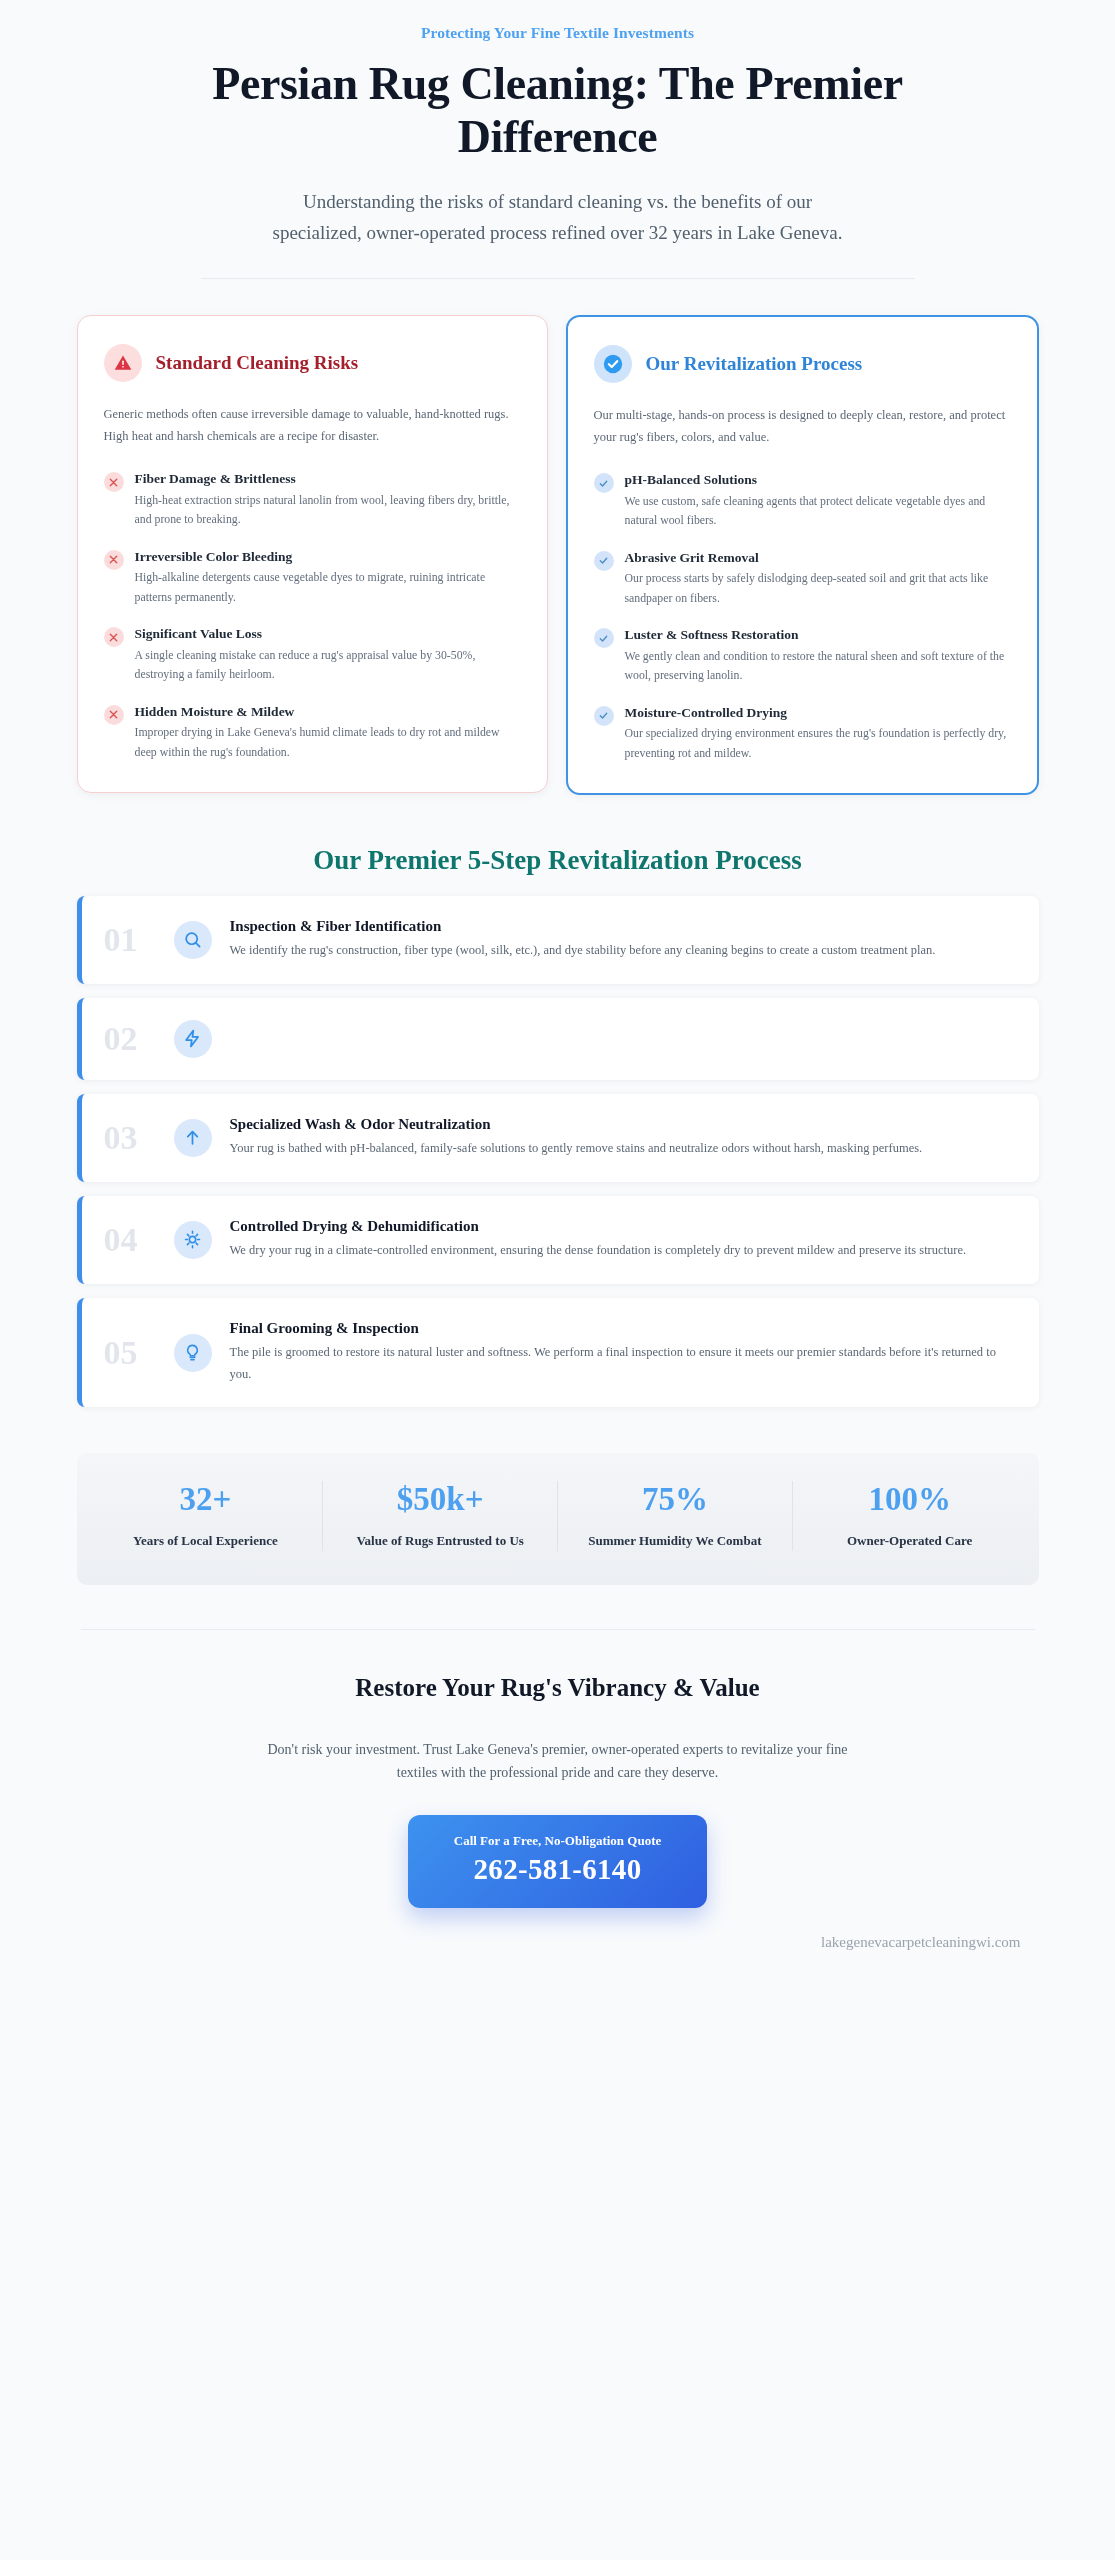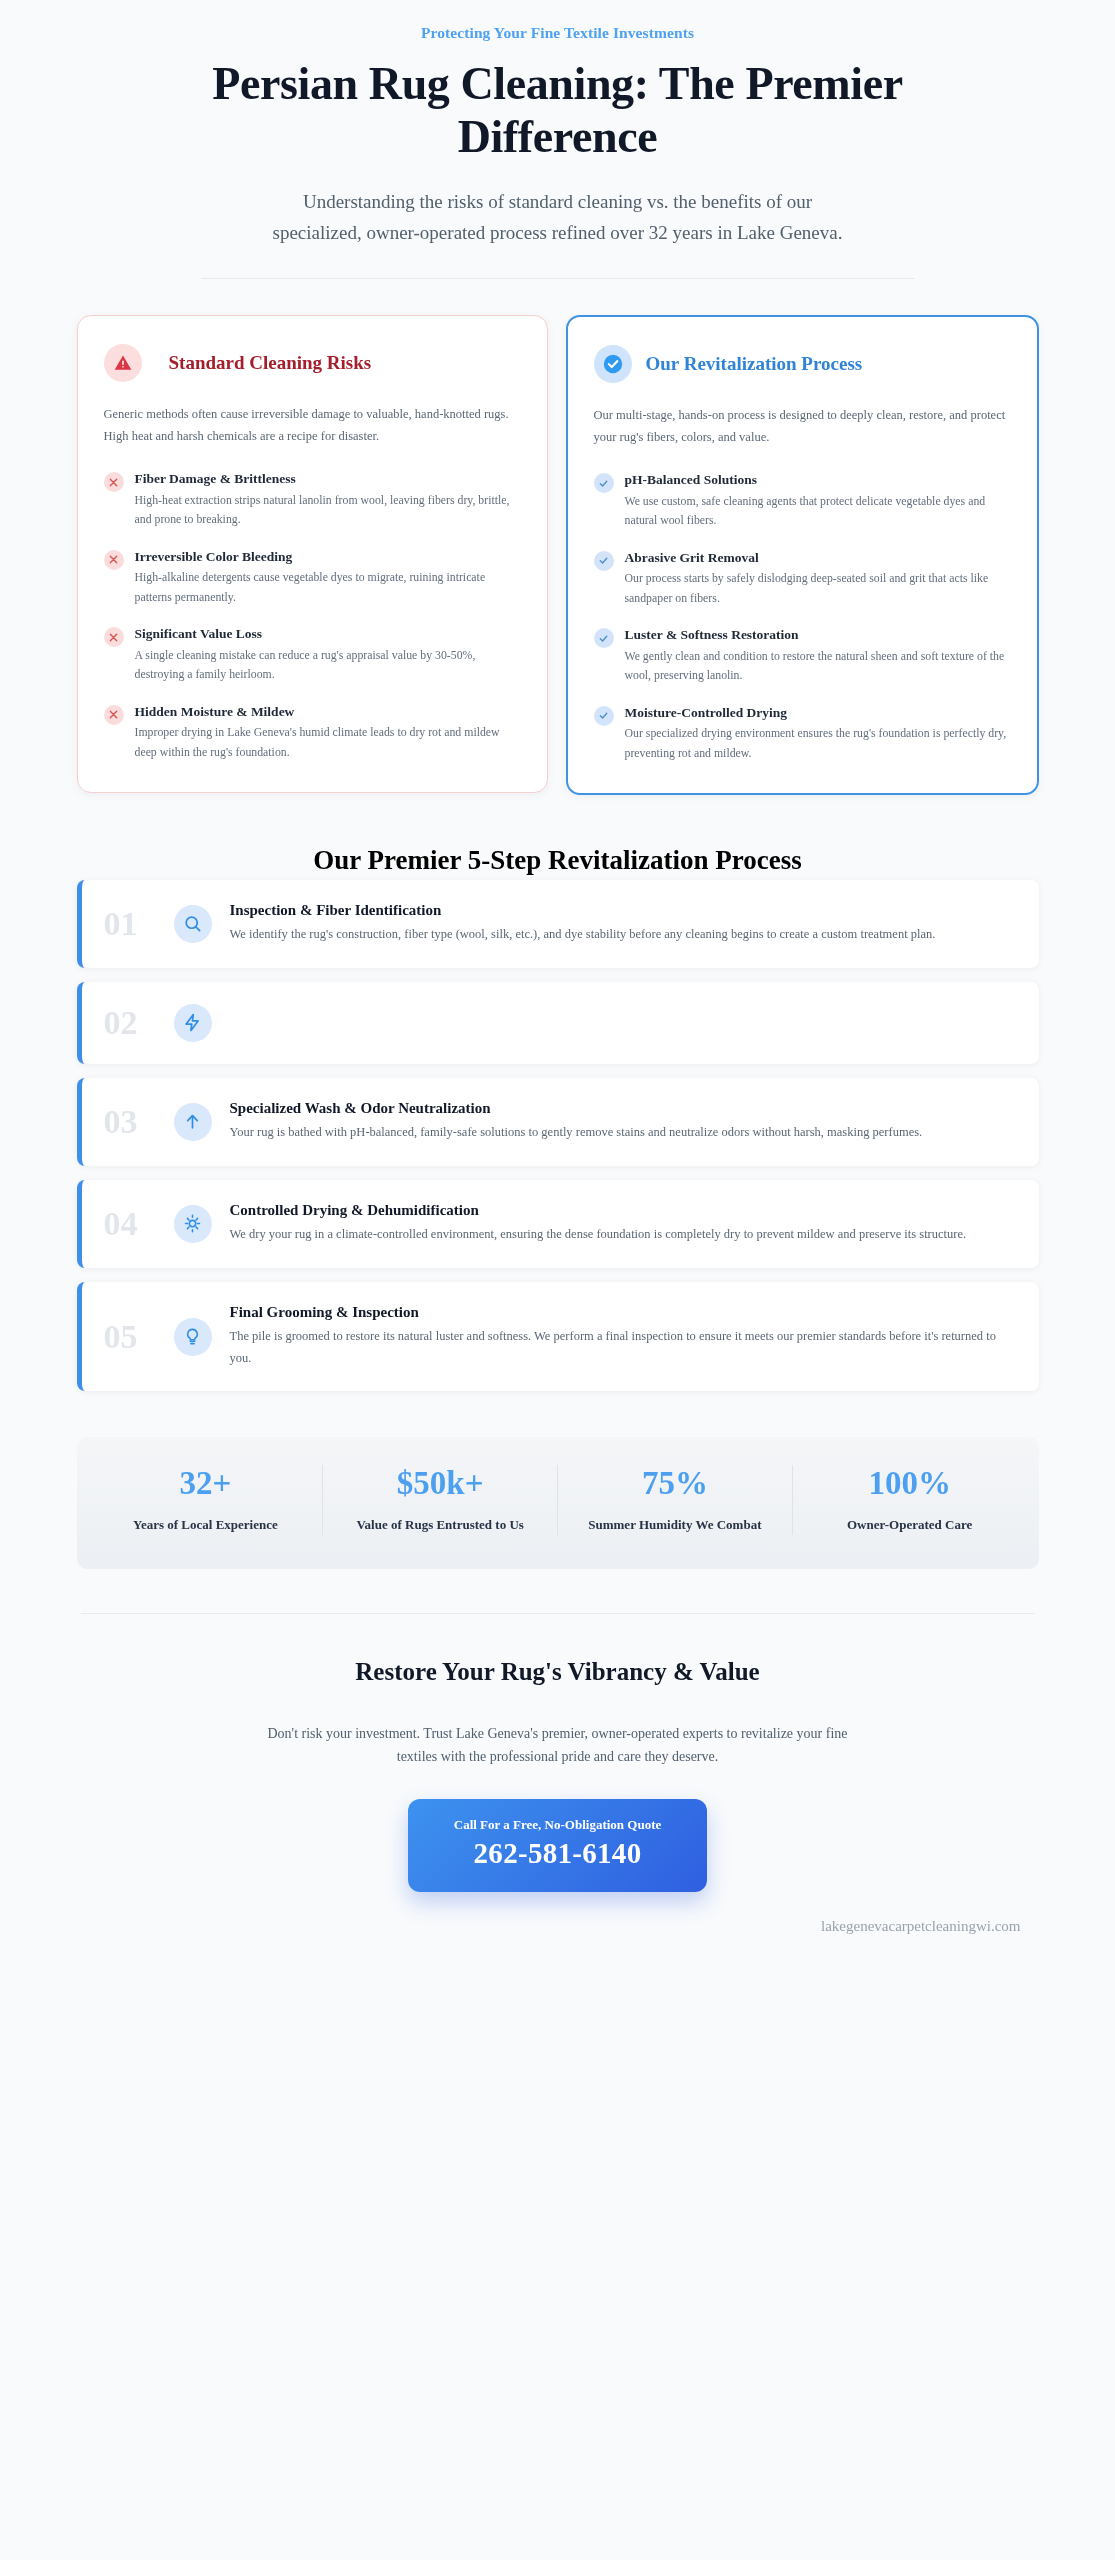--- a/index.html
+++ b/index.html
@@ -70,21 +70,21 @@
   }
   .badge {
     width: 38px; height: 38px;
     border-radius: 50%;
     display: flex; align-items: center; justify-content: center;
     flex: 0 0 38px;
   }
   .badge.red { background: #fcdede; }
   .badge.blue { background: #cfe3fb; }
   .card-title { font-size: 19px; font-weight: 700; }
-  .card-title.red { color: #a41f2c; margin-left: 13px; }
+  .card-title.red { color: #a41f2c; }
   .card-title.blue { color: #2f84d8; }
 
   .card-intro {
     font-size: 12.5px;
     line-height: 1.75;
     color: #5b6775;
     margin-bottom: 22px;
   }
 
   .item { display: flex; gap: 11px; margin-bottom: 18px; }
@@ -99,22 +99,22 @@
   .item-dot.blue { background: #d3e4fa; }
   .item-title {
     font-size: 13.5px; font-weight: 700; color: #1f2937;
     margin-bottom: 3px; line-height: 1.3;
   }
   .item-desc { font-size: 11.8px; line-height: 1.65; color: #636e7d; }
 
   
   .process-sec { padding: 50px 12px 0 12px; text-align: center; }
   .sec-title {
-    font-size: 27px; font-weight: 700; color: #000000;
-    margin-bottom: 4px;
+    font-size: 27px; font-weight: 700; color: #0f766e;
+    margin-bottom: 20px;
   }
   .sec-sub { font-size: 13.5px; color: #5b6775; margin-bottom: 24px; }
 
   .steps { text-align: left; }
   .step {
     background: #fff;
     border-left: 5px solid #3f8eea;
     border-radius: 8px;
     box-shadow: 0 1px 6px rgba(15,23,42,.06);
     display: flex;

